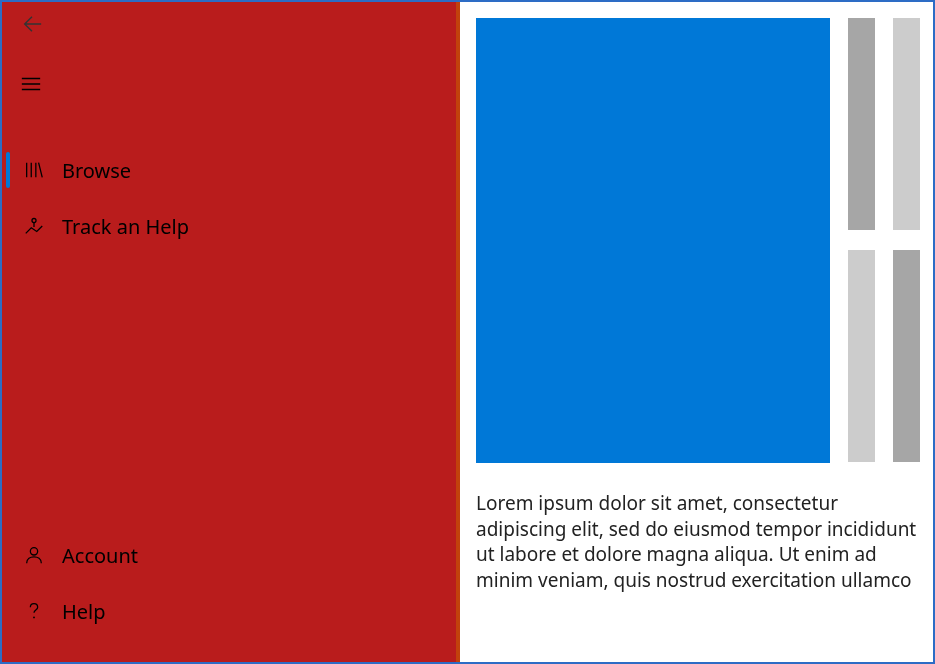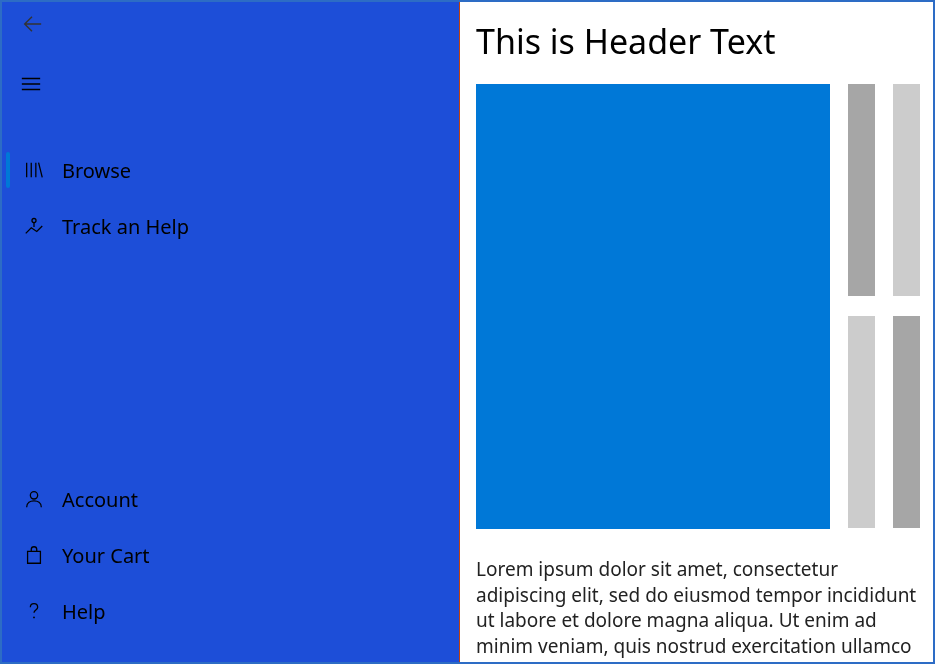--- a/index.html
+++ b/index.html
@@ -8,24 +8,24 @@
     width: 935px; height: 664px;
     border: 2px solid #2d6cc5;
     display: flex;
     flex-direction: row;
     background: #ffffff;
     overflow: hidden;
   }
   .sidebar {
     width: 458px;
     height: 100%;
-    background: #1d4ed8;
-    display: flex;
-    flex-direction: column;
-    border-right: 1px solid #c2410c;
+    background: #b91c1c;
+    display: flex;
+    flex-direction: column;
+    border-right: 4px solid #c2410c;
   }
   .top-controls {
     height: 48px;
     display: flex;
     align-items: center;
     padding: 0 10px;
   }
   .back-btn {
     width: 40px; height: 40px;
     display: flex; align-items: center; justify-content: center;
@@ -189,46 +189,36 @@
       <div class="nav-item">
         <span class="icon">
           <svg viewBox="0 0 24 24">
               <circle cx="12" cy="8" r="4"></circle>
               <path d="M4 21 C4 16 8 14 12 14 C16 14 20 16 20 21"></path>
             </svg>
         </span>
         <span>Account</span>
       </div>
 
-      <div class="nav-item">
-        <span class="icon">
-          <svg viewBox="0 0 24 24">
-              <path d="M5 8 H19 V21 H5 Z"></path>
-              <path d="M9 8 V6 C9 4 10 3 12 3 C14 3 15 4 15 6 V8"></path>
-            </svg>
-        </span>
-        <span>Your Cart</span>
-      </div>
 
       <div class="nav-item">
         <span class="icon">
           <svg viewBox="0 0 24 24">
               <path d="M8 8 C8 5 10 4 12 4 C14 4 16 5 16 8 C16 11 12 11 12 14"></path>
               <circle cx="12" cy="19" r="1" fill="#000" stroke="none"></circle>
             </svg>
         </span>
         <span>Help</span>
       </div>
 
     </div>
 
   </div>
 
   <div class="content">
-    <div class="header-text">This is Header Text</div>
 
     <div class="gallery">
       <div class="hero"></div>
       <div class="sidecol">
         <div class="siderow">
           <div class="thumb dark"></div>
           <div class="thumb"></div>
         </div>
         <div class="siderow">
           <div class="thumb"></div>

